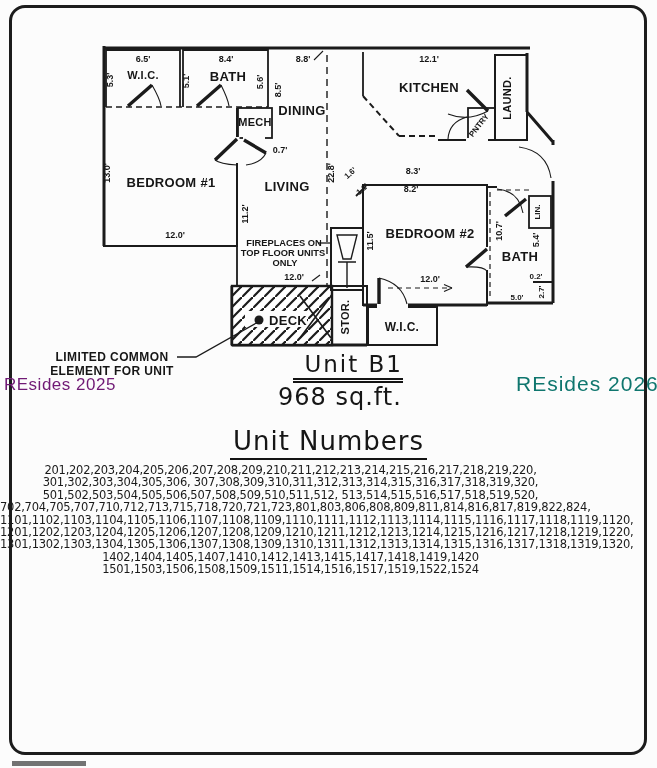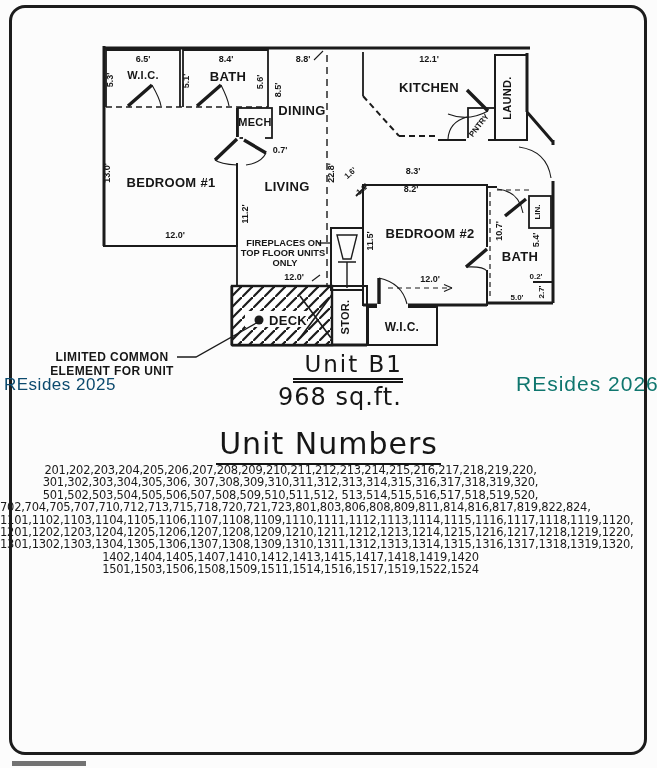--- a/index.html
+++ b/index.html
@@ -9,21 +9,21 @@
   }
   .frame{
     position:absolute;left:9px;top:5px;width:632px;height:744px;
     border:3px solid #1c1c1c;border-radius:16px;
   }
   .bottom-bar{
     position:absolute;left:12px;top:761px;width:74px;height:5px;
     background:#5a5a5a;opacity:.85;
   }
   .wm{position:absolute;white-space:nowrap;font-family:"Liberation Sans",sans-serif}
-  .wm-left{left:4px;top:375px;font-size:17px;color:#0c4a6e;letter-spacing:.5px}
+  .wm-left{left:4px;top:375px;font-size:17px;color:#701a75;letter-spacing:.5px}
   .wm-right{left:516px;top:372px;font-size:21px;color:#0f766e;letter-spacing:1px}
   svg.plan{position:absolute;left:0;top:0}
   svg text{fill:#161616}
   .rm{font:bold 13px "Liberation Sans",sans-serif;letter-spacing:.3px}
   .rm12{font:bold 12px "Liberation Sans",sans-serif;letter-spacing:.3px}
   .rm11{font:bold 11px "Liberation Sans",sans-serif;letter-spacing:.3px}
   .rm8{font:bold 8px "Liberation Sans",sans-serif}
   .dm{font:bold 9px "Liberation Sans",sans-serif}
   .dm8{font:bold 8px "Liberation Sans",sans-serif}
   .nt{font:bold 9.3px "Liberation Sans",sans-serif}
@@ -32,21 +32,21 @@
     position:absolute;left:293px;top:351px;width:110px;text-align:right;
     font-family:"DejaVu Sans",sans-serif;font-size:23px;letter-spacing:2px;
     border-bottom:5px double #141414;padding-bottom:1px;
   }
   .unit-area{
     position:absolute;left:278px;top:383px;width:144px;text-align:left;
     font-family:"DejaVu Sans",sans-serif;font-size:24px;letter-spacing:1px;
   }
   .un-head{position:absolute;left:0;top:426px;width:657px;text-align:center}
   .un-head span{
-    display:inline-block;font-family:"DejaVu Sans",sans-serif;font-size:30px;
+    display:inline-block;font-family:"DejaVu Sans",sans-serif;font-size:26px;
     letter-spacing:1px;border-bottom:2px solid #141414;padding:0 3px 2px;
   }
   .un-lines{position:absolute;left:0;top:464px;width:581px;text-align:center}
   .numline{
     font-family:"DejaVu Sans",sans-serif;font-size:11.5px;letter-spacing:-.25px;
     line-height:12.4px;white-space:nowrap;color:#1a1a1a;
   }
 </style>
 </head>
 <body>

